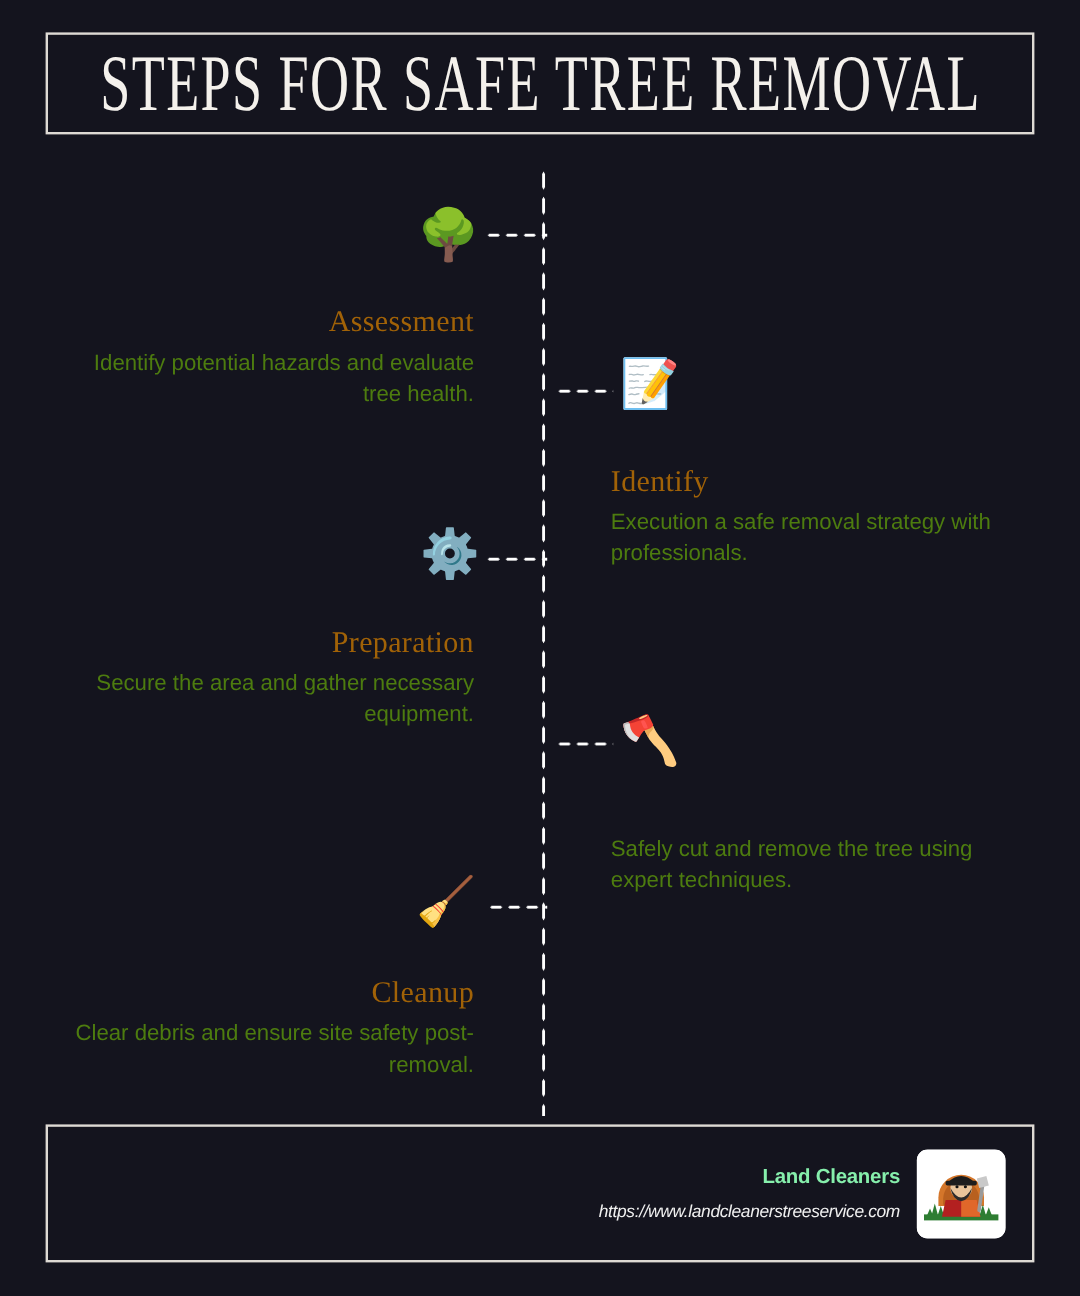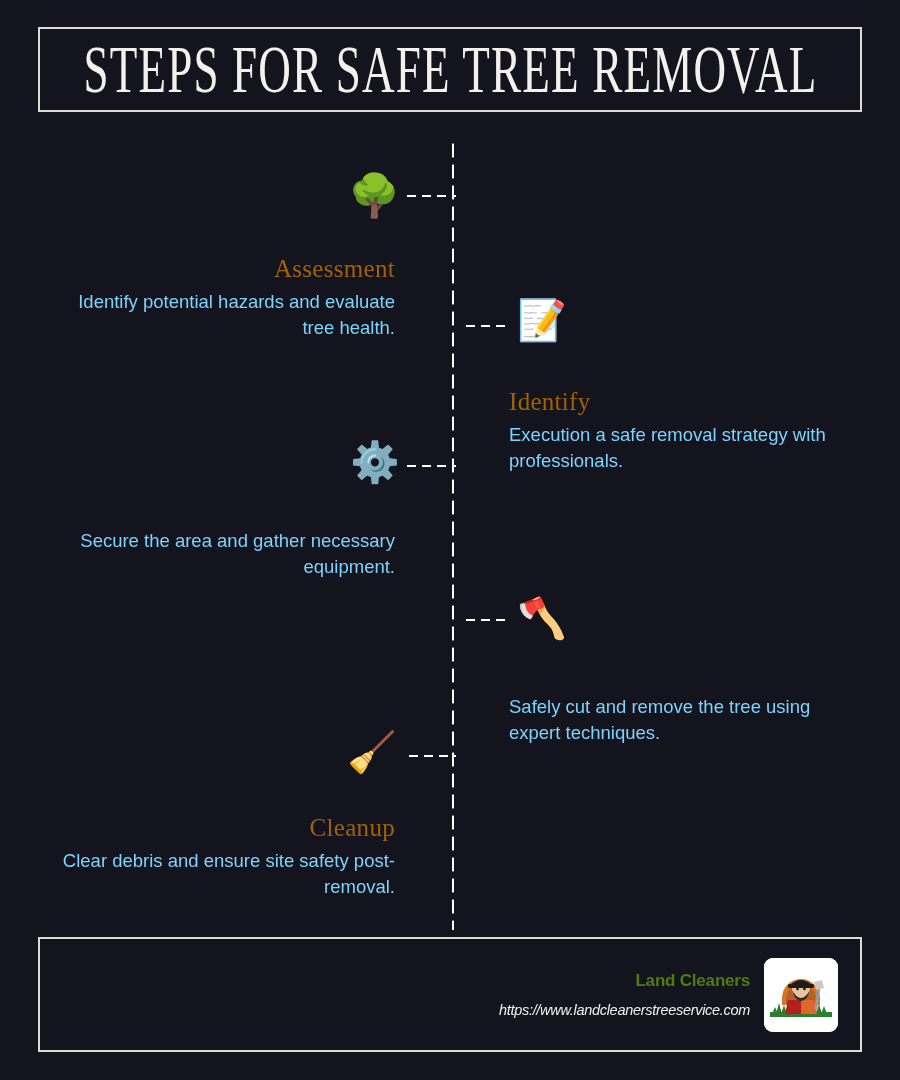--- a/index.html
+++ b/index.html
@@ -70,21 +70,21 @@
     font-weight:400;
     font-size:25px;
     color:#a16207;
     letter-spacing:0.3px;
     line-height:1.1;
   }
   .step .desc{
     font-family:"Liberation Sans", sans-serif;
     font-size:18.5px;
     line-height:1.42;
-    color:#7dd3fc;
+    color:#4d7c0f;
     margin-top:6px;
   }
   .left-col{ text-align:right; }
   .right-col{ text-align:left; }
 
   
   .footer-box{
     position:absolute;
     left:38px; top:937px;
     width:824px; height:115px;
@@ -93,21 +93,21 @@
   .footer-inner{
     position:absolute;
     right:22px; top:0; height:100%;
     display:flex; align-items:center; gap:14px;
   }
   .brand-block{ text-align:right; }
   .brand-name{
     font-family:"Liberation Sans", sans-serif;
     font-weight:700;
     font-size:17px;
-    color:#4d7c0f;
+    color:#86efac;
     letter-spacing:-0.2px;
   }
   .brand-url{
     font-family:"Liberation Sans", sans-serif;
     font-size:14.5px;
     color:#f0f0f0;
     margin-top:11px;
     letter-spacing:-0.3px;
     font-style:italic;
   }
@@ -141,20 +141,21 @@
 
   <div class="step right-col" style="left:509px; top:388px; width:345px;">
     <div class="emoji" style="left:8px; top:-88px; font-size:40px;">📝</div>
     <div class="heading">Identify</div>
     <div class="desc">Execution a safe removal strategy with professionals.</div>
   </div>
   <div class="connector" style="left:463px; top:324px; width:48px;"></div>
 
   <div class="step left-col" style="left:60px; top:522px; width:335px;">
     <div class="emoji" style="left:290px; top:-80px; font-size:40px;">⚙️</div>
+    <div class="heading">Preparation</div>
     <div class="desc">Secure the area and gather necessary equipment.</div>
   </div>
   <div class="connector" style="left:404px; top:464px; width:52px;"></div>
 
   <div class="step right-col" style="left:509px; top:688px; width:345px;">
     <div class="emoji" style="left:8px; top:-90px; font-size:40px;">🪓</div>
     <div class="desc">Safely cut and remove the tree using expert techniques.</div>
   </div>
   <div class="connector" style="left:463px; top:618px; width:48px;"></div>
 

